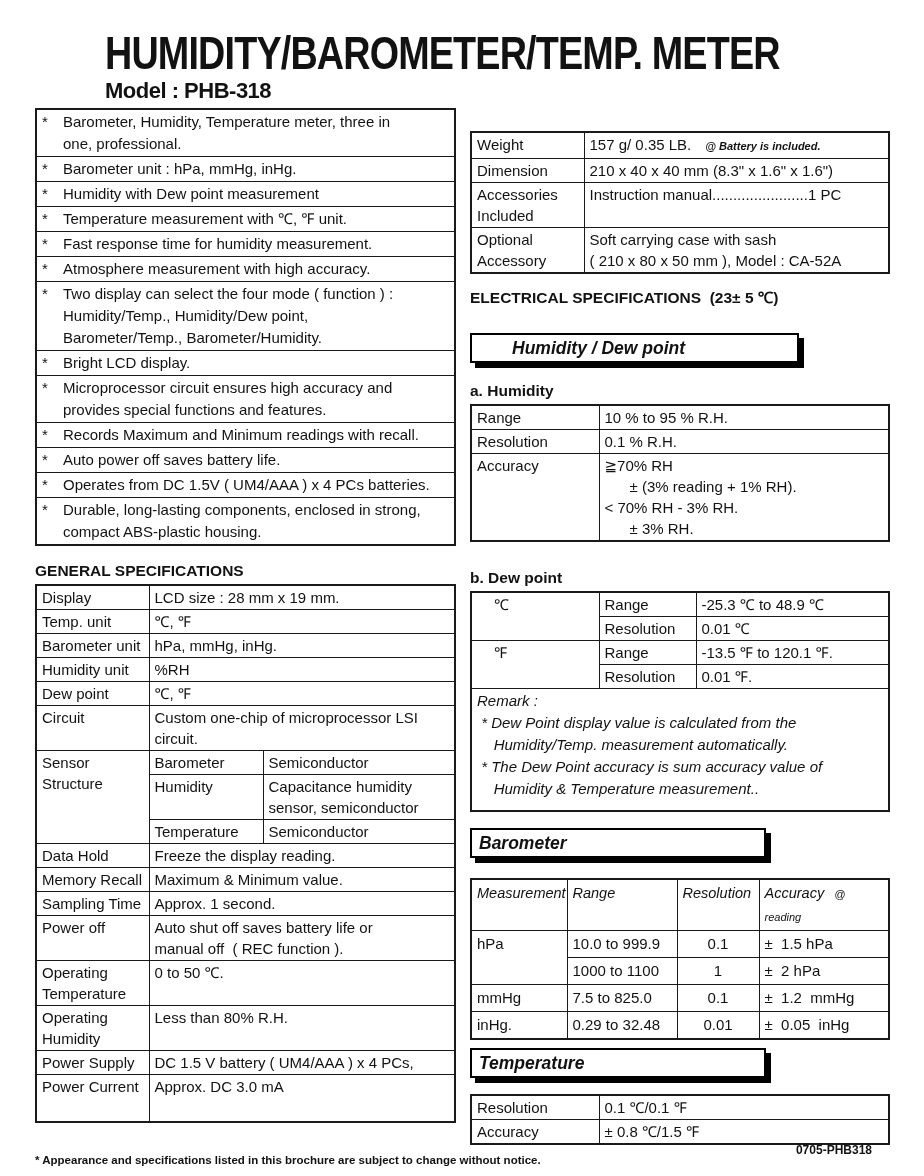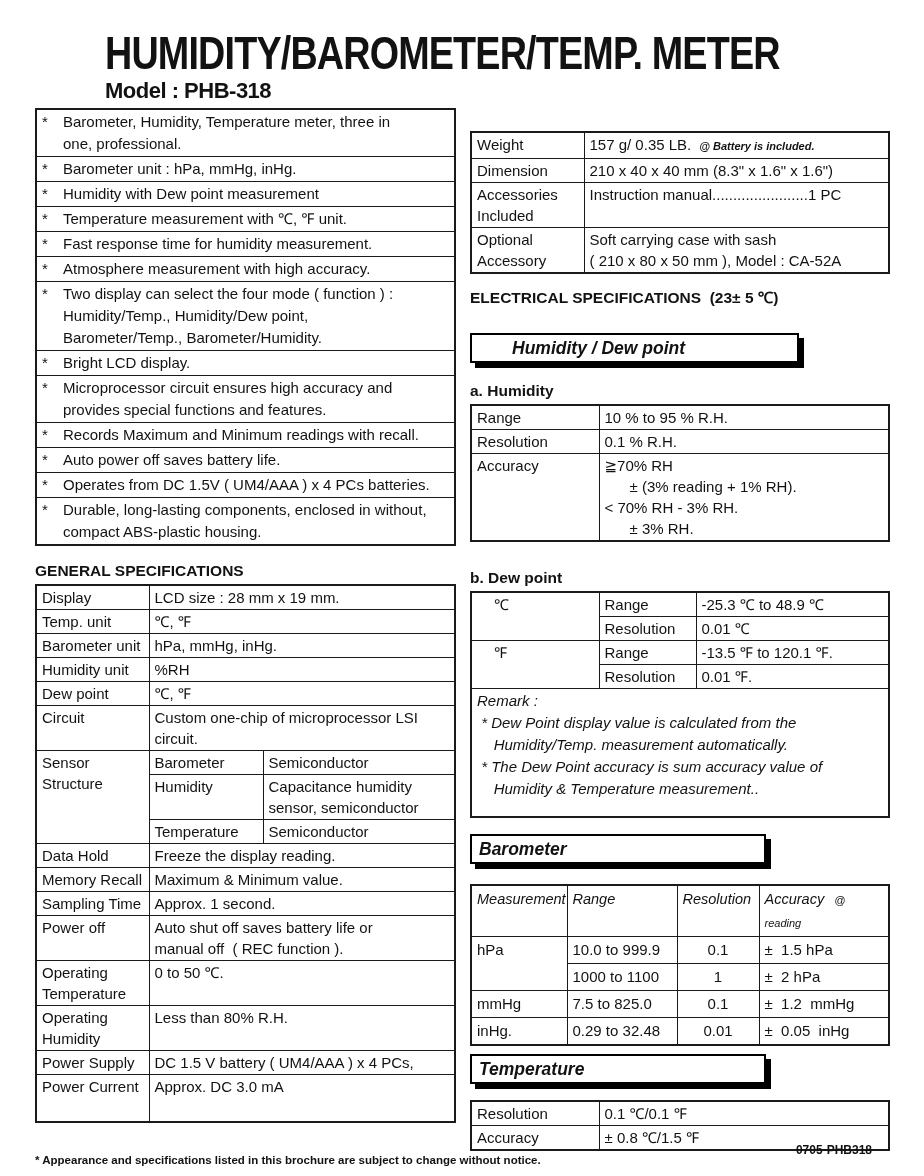--- a/index.html
+++ b/index.html
@@ -26,37 +26,37 @@
   .spec-table, .features-table, .baro-table { border:2px solid #1a1a1a; }
   td {
     border:1px solid #1a1a1a; padding:1px 5px; font-size:15px;
     line-height:21px; vertical-align:top; white-space:pre-wrap;
     overflow:hidden;
   }
   .features-table td { line-height:22px; }
   .features-table .star { width:22px; border-right:none; padding-right:0; }
   .features-table .ftext { border-left:none; }
 
-  .note { font-style:italic; font-size:11px; font-weight:bold; margin-left:8px; letter-spacing:0; }
+  .note { font-style:italic; font-size:11px; font-weight:bold; margin-left:14px; letter-spacing:0; }
 
   .shadow-box {
     width:278px; background:#fff; border:2px solid #000;
     box-shadow:5px 5px 0 0 #000; padding:2px 7px;
   }
   .shadow-box span { font-style:italic; font-weight:bold; font-size:17.5px; line-height:22px; }
 
   .elec-heading { font-weight:bold; font-size:15.5px; line-height:20px; white-space:pre-wrap; }
 
   .baro-table td { line-height:22px; padding:2px 5px; }
   .baro-table .th { font-style:italic; font-size:14.5px; }
   .baro-table .th-note { font-style:italic; font-size:11px; margin-left:10px; }
   .meas { padding-left:22px; }
   .ctr { text-align:center; }
   .unit { padding-left:22px; }
-  .remark { font-style:italic; padding-bottom:16px; line-height:22px; }
+  .remark { font-style:italic; padding-bottom:10px; line-height:22px; }
 
   .tall-row td { height:44px; }
 
   
   .m-elec { margin-top:14px; }
   .m-hdbox { margin-top:25px;padding-left:40px; }
   .m-suba { margin-top:18px; }
   .m-humtable { margin-top:3px; }
   .m-subb { margin-top:26px; }
   .m-dewtable { margin-top:3px; }
@@ -134,21 +134,21 @@
       <tr>
             <td class="star">*</td>
             <td class="ftext">Auto power off saves battery life.</td>
           </tr>
       <tr>
             <td class="star">*</td>
             <td class="ftext">Operates from DC 1.5V ( UM4/AAA ) x 4 PCs batteries.</td>
           </tr>
       <tr>
             <td class="star">*</td>
-            <td class="ftext">Durable, long-lasting components, enclosed in without,
+            <td class="ftext">Durable, long-lasting components, enclosed in strong,
 compact ABS-plastic housing.</td>
           </tr>
     </tbody>
       </table>
 
     <div class="sec-heading m-general">GENERAL SPECIFICATIONS</div>
 
     <table class="spec-table m-gentable">
       <colgroup>
           <col style="width:113px">

